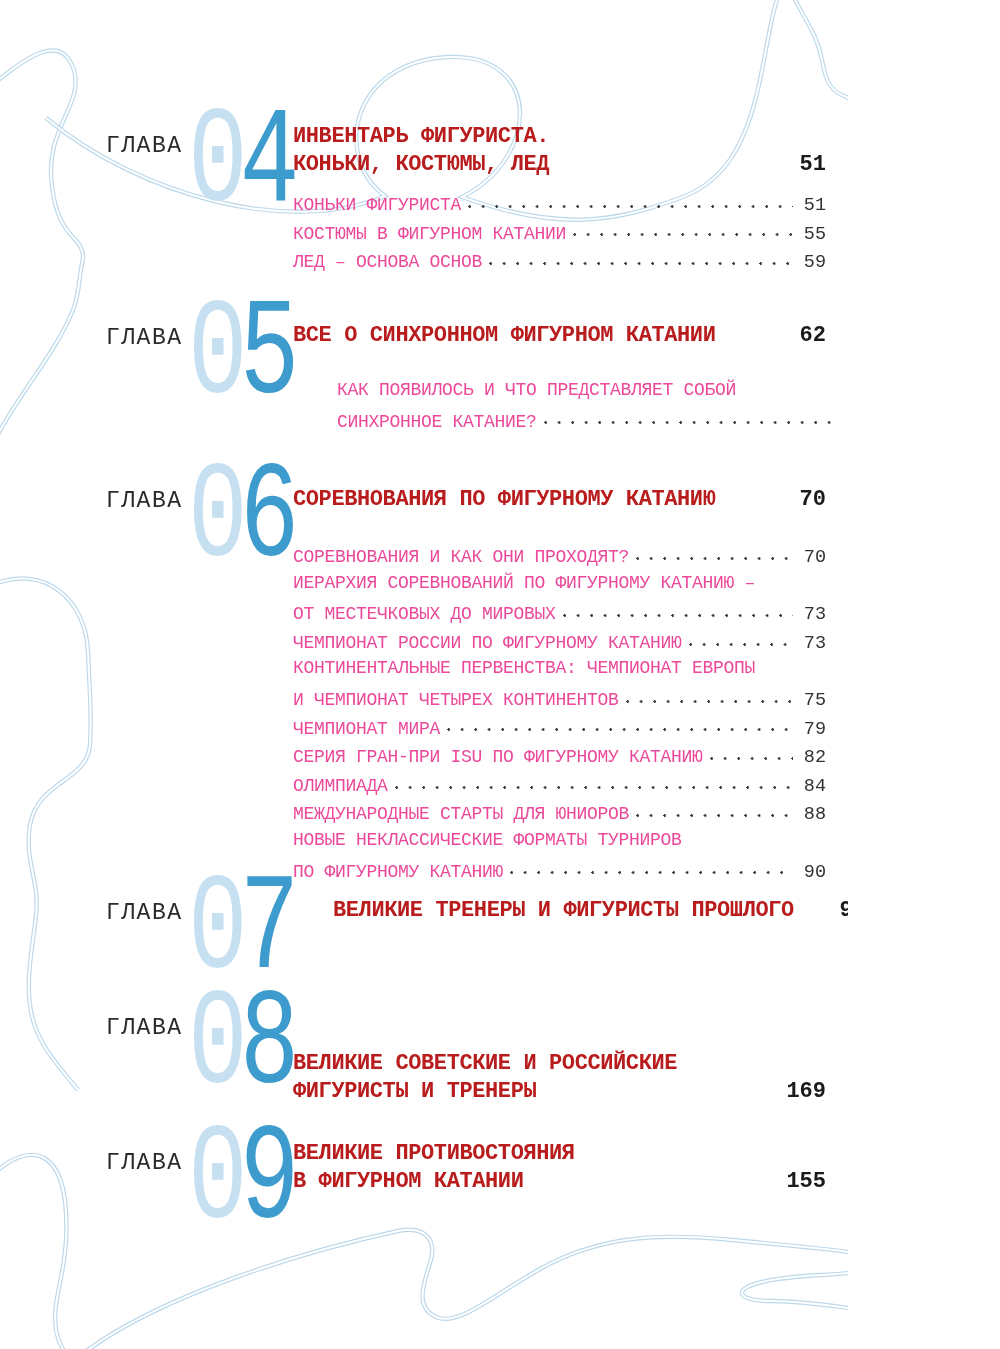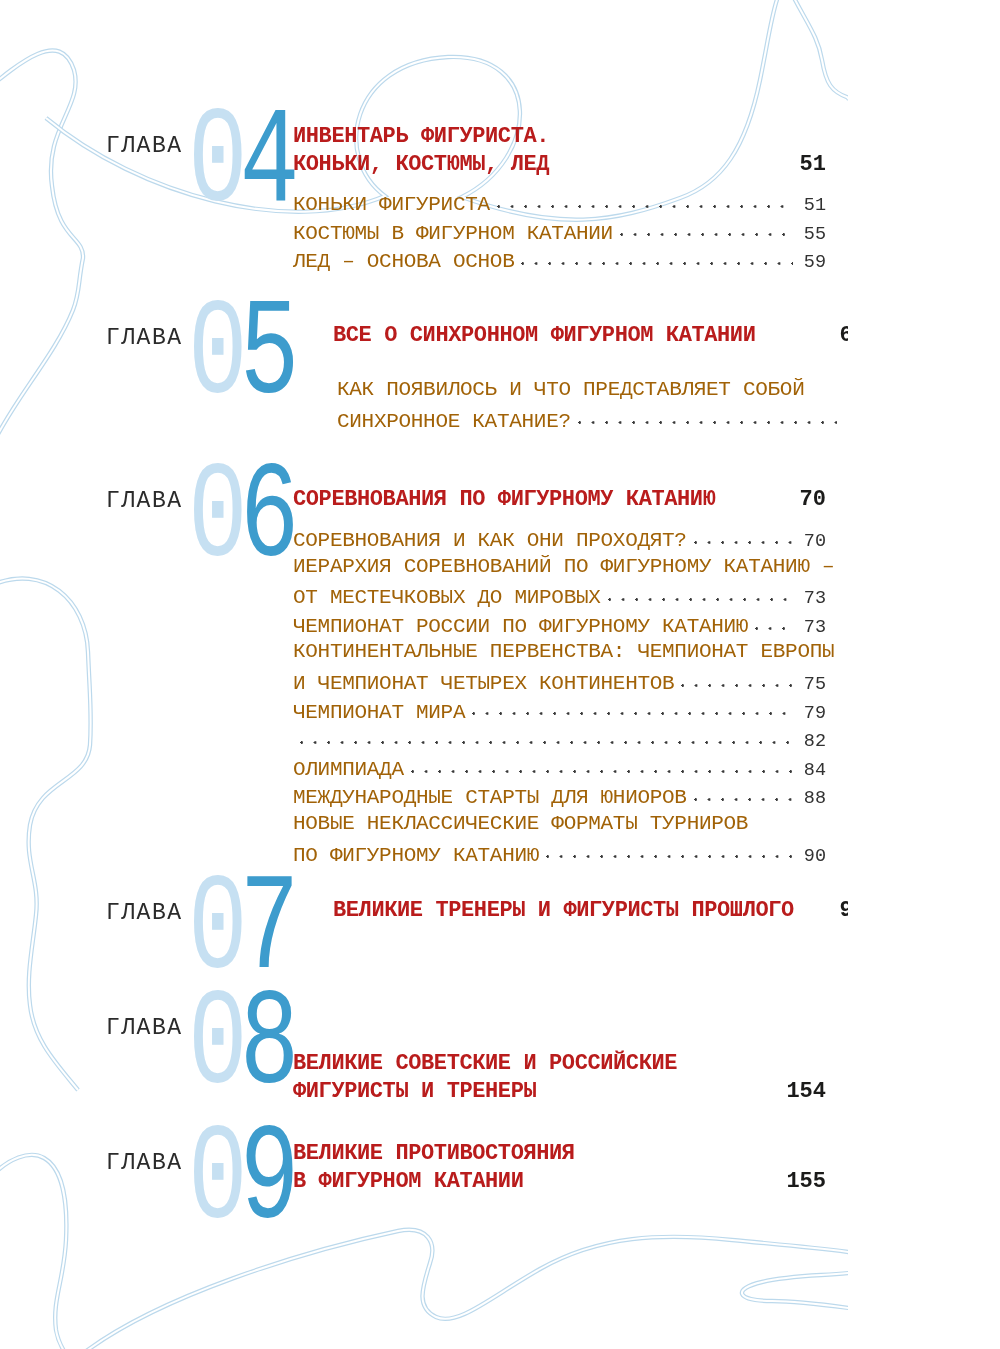--- a/index.html
+++ b/index.html
@@ -5,22 +5,22 @@
   html,body{margin:0;padding:0;background:#ffffff;}
   #page{position:relative;width:848px;height:1349px;background:#ffffff;overflow:hidden;
         font-family:Liberation Mono, monospace;}
   #decor{position:absolute;left:0;top:0;z-index:0;}
   .lineB{fill:none;stroke:#bcd9ec;stroke-width:4.4px;}
   .lineW{fill:none;stroke:#ffffff;stroke-width:2px;}
   #chapters{position:absolute;left:0;top:0;width:1000px;height:1349px;z-index:1;}
   .chapter{position:absolute;left:0;width:1000px;}
   
   #ch-0{top:118px;} #ch-0 .content{top:5px;}  #ch-0 .entries{top:70px;}
-  #ch-1{top:310px;} #ch-1 .content{top:12px;margin-left:40px;} #ch-1 .entries{top:66px;margin-left:44px;}
-  #ch-2{top:473px;} #ch-2 .content{top:13px;} #ch-2 .entries{top:51px;}
+  #ch-1{top:310px;} #ch-1 .content{top:12px;} #ch-1 .entries{top:66px;margin-left:44px;}
+  #ch-2{top:473px;} #ch-2 .content{top:13px;} #ch-2 .entries{top:67px;}
   #ch-3{top:885px;} #ch-3 .content{top:12px;margin-left:40px;}
   #ch-4{top:1000px;} #ch-4 .content{top:4px;margin-top:46px;}
   #ch-5{top:1135px;} #ch-5 .content{top:5px;}
 
   .glava{position:absolute;left:106px;top:17px;font-size:23px;line-height:1;
          letter-spacing:1.5px;color:#2b2b2b;font-weight:400;}
   .bignum{position:absolute;left:188px;top:-24px;font-size:138px;line-height:1;
           letter-spacing:-0.08em;transform:scaleX(0.72);transform-origin:left top;
           font-weight:400;white-space:nowrap;}
   .bignum i{font-style:normal;}
@@ -29,21 +29,21 @@
 
   .content{position:absolute;left:293px;width:533px;}
   .trow{display:flex;justify-content:space-between;align-items:flex-end;}
   .ctitle{font-weight:bold;font-size:22px;line-height:28px;letter-spacing:-0.4px;
           color:#b91c1c;white-space:nowrap;}
   .cpage{font-weight:bold;font-size:22px;line-height:28px;color:#1b1b1a;
          min-width:36px;text-align:right;}
 
   .entries{position:absolute;left:293px;width:533px;}
   .erow{display:flex;align-items:baseline;height:28.6px;}
-  .elabel{font-size:21px;line-height:28.6px;letter-spacing:-0.3px;color:#a16207;
+  .elabel{font-size:18px;line-height:28.6px;letter-spacing:-0.3px;color:#ec4899;
           white-space:nowrap;}
   .leader{flex:1;height:22px;margin:0 3px 0 7px;
           background-image:radial-gradient(circle at 1.6px 1.6px,#3a3a3a 1.25px,transparent 1.5px);
           background-size:13.5px 3.2px;background-repeat:repeat-x;
           background-position:left bottom 2px;}
   .epage{font-size:18.5px;line-height:28.6px;color:#323232;min-width:30px;text-align:right;}
 </style>
 </head>
 <body>
 
@@ -170,20 +170,21 @@
             <span class="elabel">И ЧЕМПИОНАТ ЧЕТЫРЕХ КОНТИНЕНТОВ</span>
             <span class="leader"></span>
             <span class="epage">75</span>
           </div>
           <div class="erow">
             <span class="elabel">ЧЕМПИОНАТ МИРА</span>
             <span class="leader"></span>
             <span class="epage">79</span>
           </div>
           <div class="erow">
+            <span class="elabel">СЕРИЯ ГРАН-ПРИ ISU ПО ФИГУРНОМУ КАТАНИЮ</span>
             <span class="leader"></span>
             <span class="epage">82</span>
           </div>
           <div class="erow">
             <span class="elabel">ОЛИМПИАДА</span>
             <span class="leader"></span>
             <span class="epage">84</span>
           </div>
           <div class="erow">
             <span class="elabel">МЕЖДУНАРОДНЫЕ СТАРТЫ ДЛЯ ЮНИОРОВ</span>
@@ -209,21 +210,21 @@
             <div class="cpage">95</div>
           </div>
         </div>
       </section>
       <section class="chapter" id="ch-4">
         <span class="glava">ГЛАВА</span>
         <span class="bignum"><i class="d-light">0</i><i class="d-dark">8</i></span>
         <div class="content">
           <div class="trow">
             <div class="ctitle"><span>ВЕЛИКИЕ СОВЕТСКИЕ И РОССИЙСКИЕ</span><br><span>ФИГУРИСТЫ И ТРЕНЕРЫ</span></div>
-            <div class="cpage">154</div>
+            <div class="cpage">169</div>
           </div>
         </div>
       </section>
       <section class="chapter" id="ch-5">
         <span class="glava">ГЛАВА</span>
         <span class="bignum"><i class="d-light">0</i><i class="d-dark">9</i></span>
         <div class="content">
           <div class="trow">
             <div class="ctitle"><span>ВЕЛИКИЕ ПРОТИВОСТОЯНИЯ</span><br><span>В ФИГУРНОМ КАТАНИИ</span></div>
             <div class="cpage">155</div>

